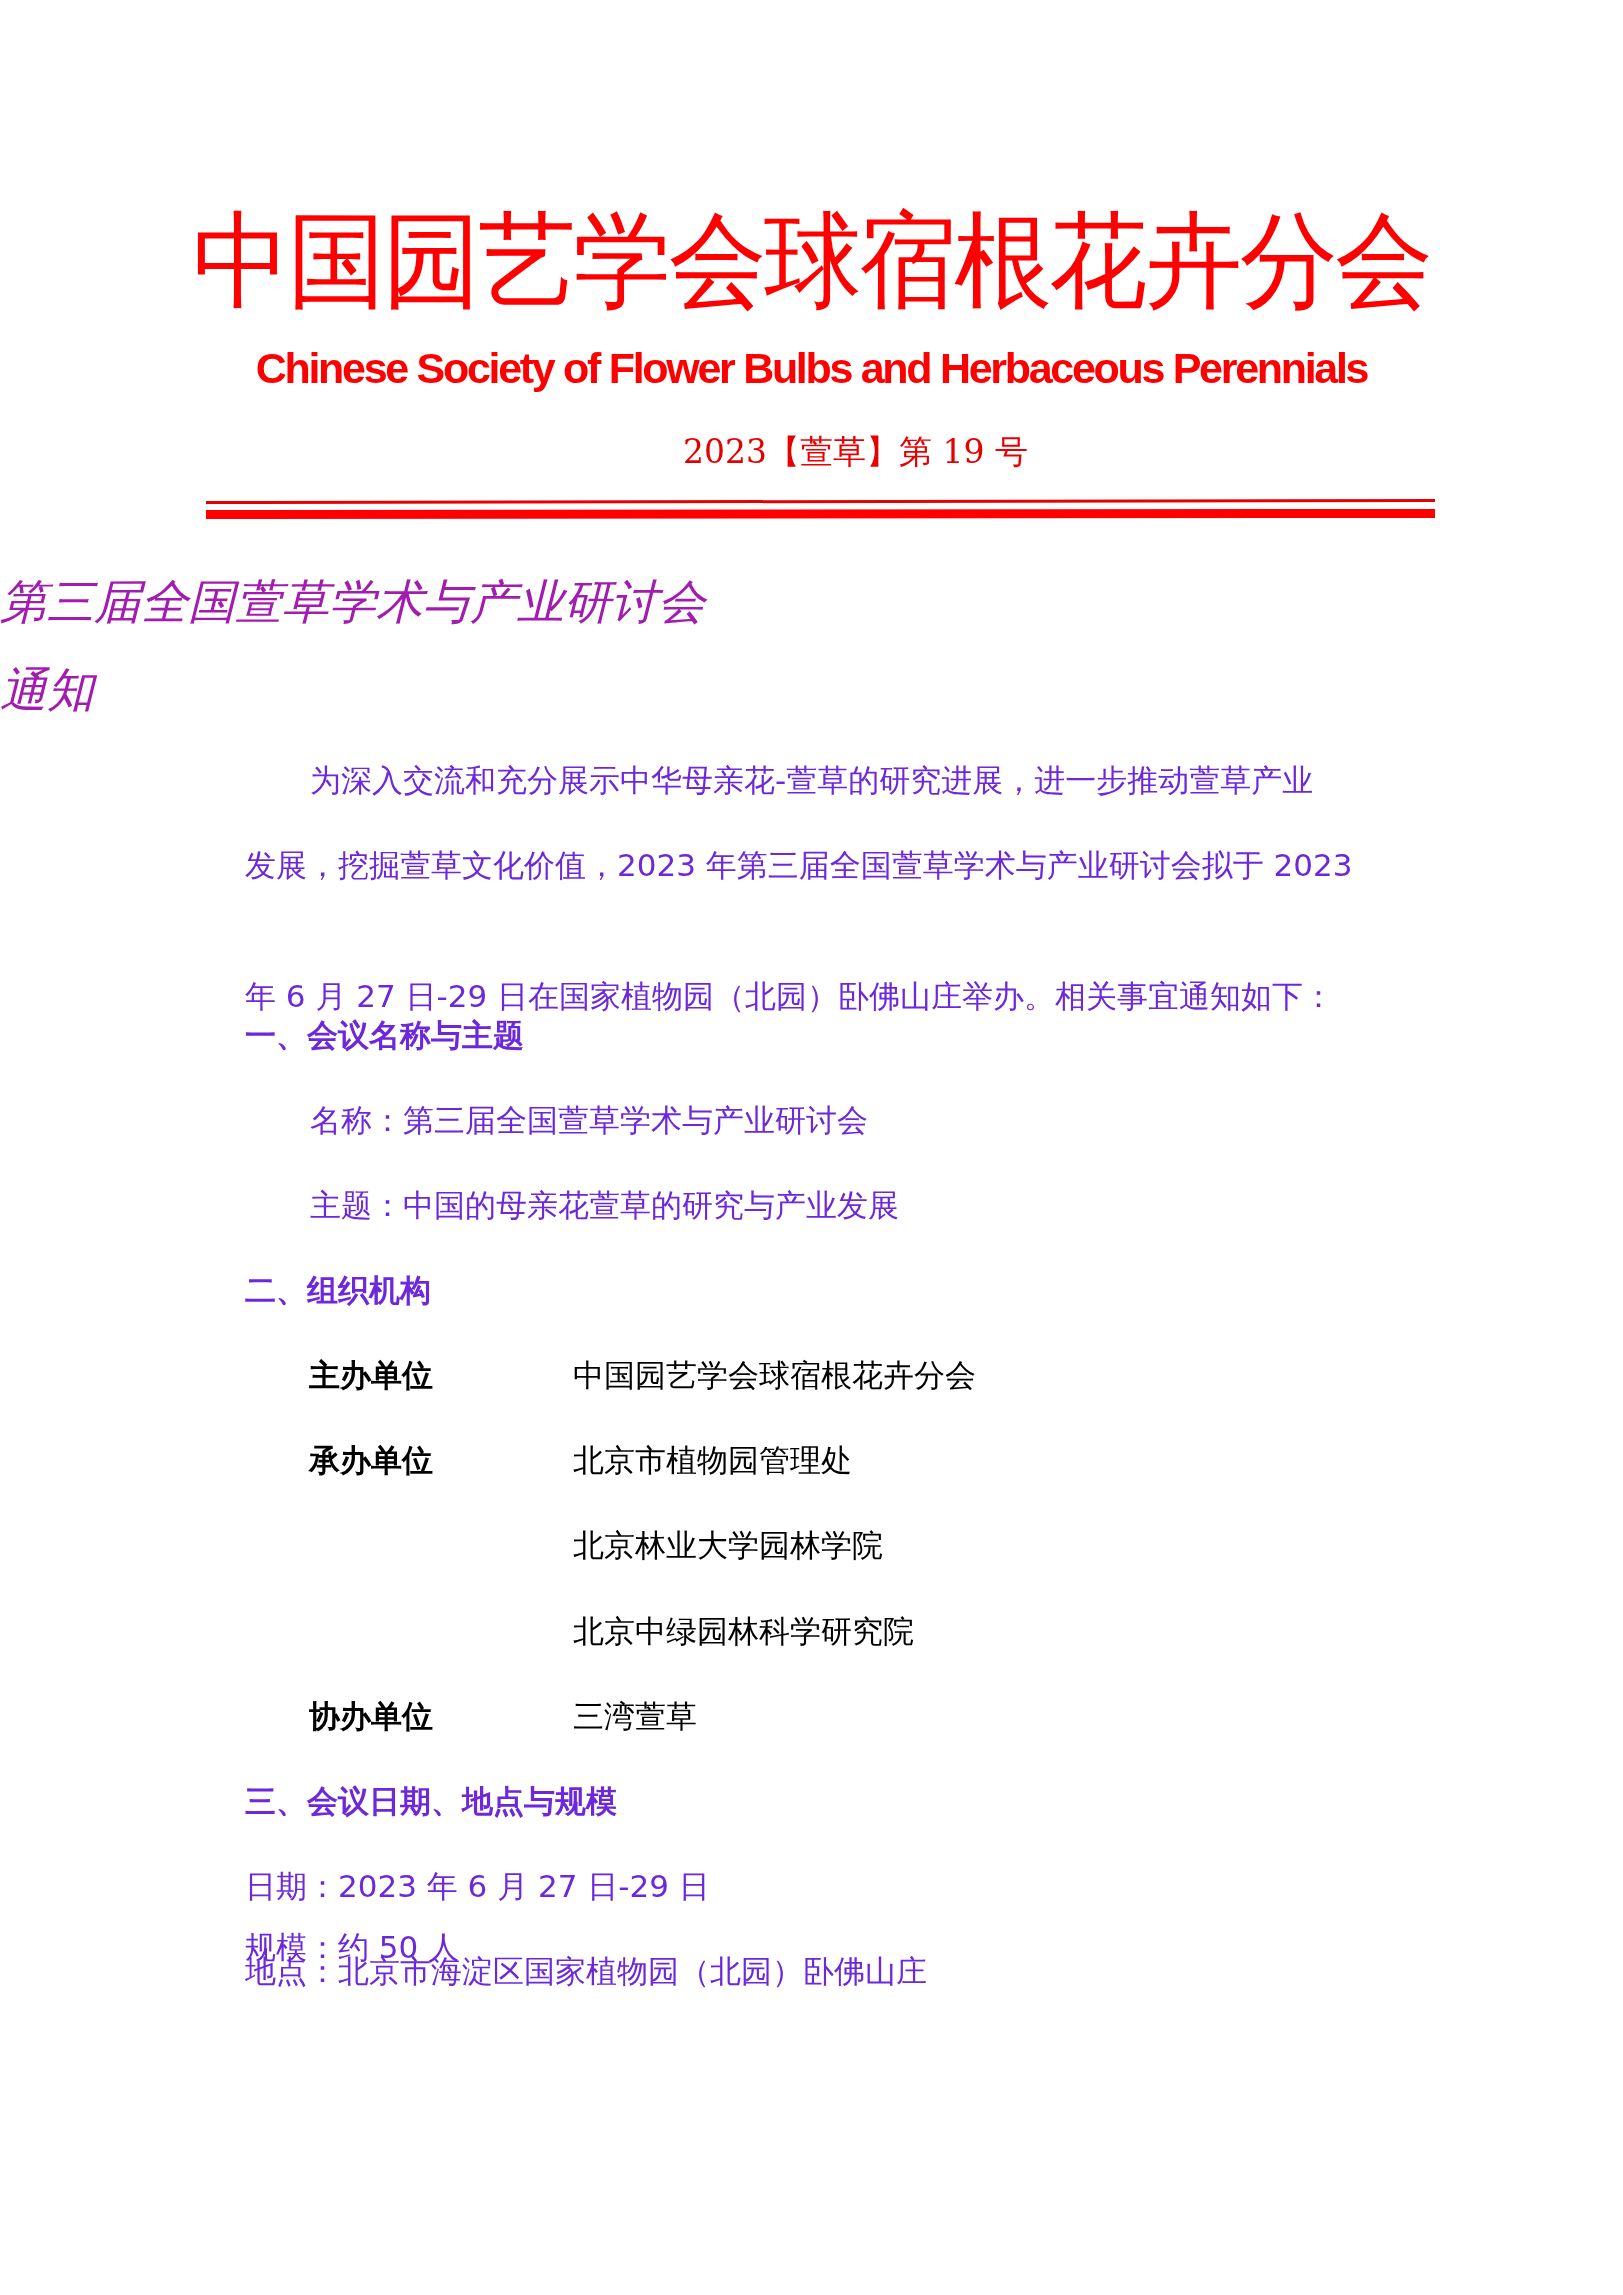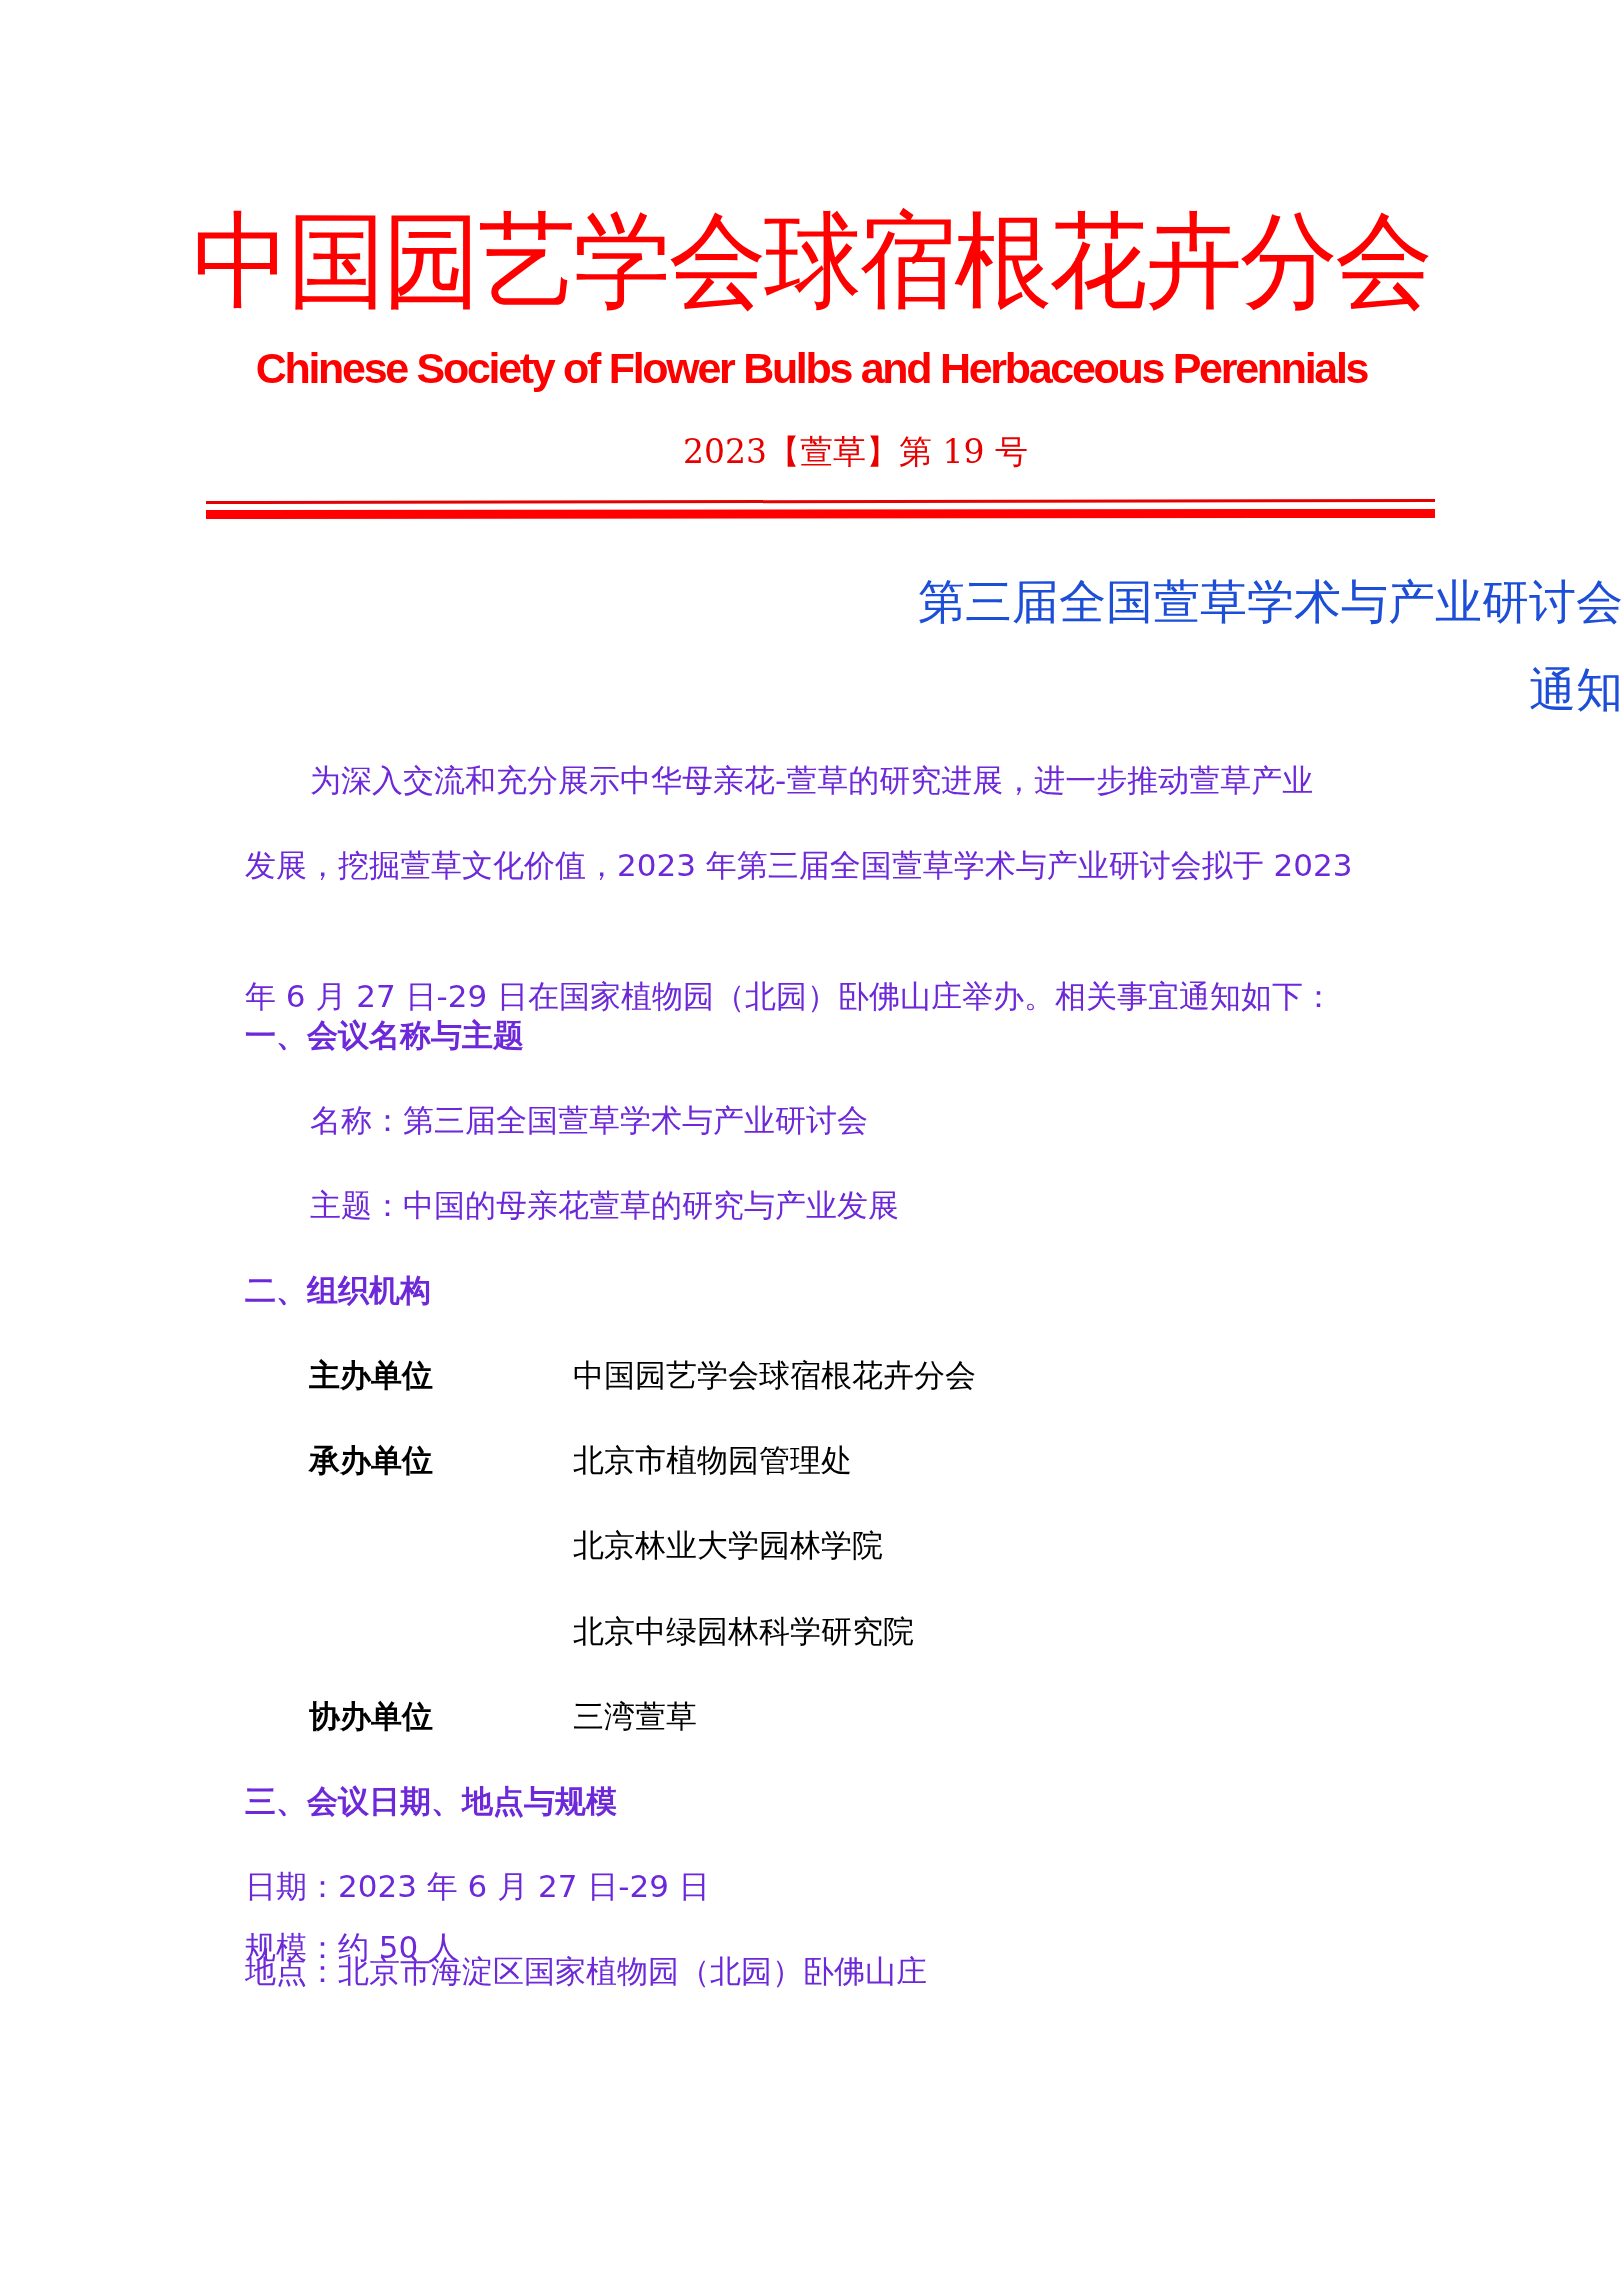--- a/index.html
+++ b/index.html
@@ -15,22 +15,22 @@
             font-size:43px; line-height:59px; letter-spacing:-2.3px; }
   .issue { position:absolute; left:0; width:1623px; top:429px; text-align:center;
            color:#e60000; font-family:"DejaVu Serif","Liberation Serif",serif;
            font-size:33px; line-height:46px;padding-left:44px; }
 
   .rule-thin { position:absolute; left:206px; top:501px; width:1229px; height:3.3px;
                background:#e60000; transform:rotate(-0.09deg); transform-origin:left center; }
   .rule-thick { position:absolute; left:206px; top:510px; width:1229px; height:8.5px;
                 background:#ff0000; transform:rotate(-0.05deg); transform-origin:left center; }
 
-  .doc-title { position:absolute; left:0; width:1623px; text-align:right; font-size:47px;
-               line-height:65px; color:#1d4ed8; }
+  .doc-title { position:absolute; left:0; width:1623px; text-align:left; font-size:47px;
+               line-height:65px; color:#a21caf;font-style:italic; }
   .t1 { top:569px; }
   .t2 { top:657px; }
 
   .line { position:absolute; left:245px; width:1139px; font-size:31px; line-height:46px;
           white-space:nowrap; color:#6d28d9; }
   .indent { left:310px; }
   .heading { font-weight:bold; }
 
   .org-label { position:absolute; left:309px; font-size:31px; line-height:46px; font-weight:bold; }
   .org-value { position:absolute; left:573px; font-size:31px; line-height:46px; white-space:nowrap; }

